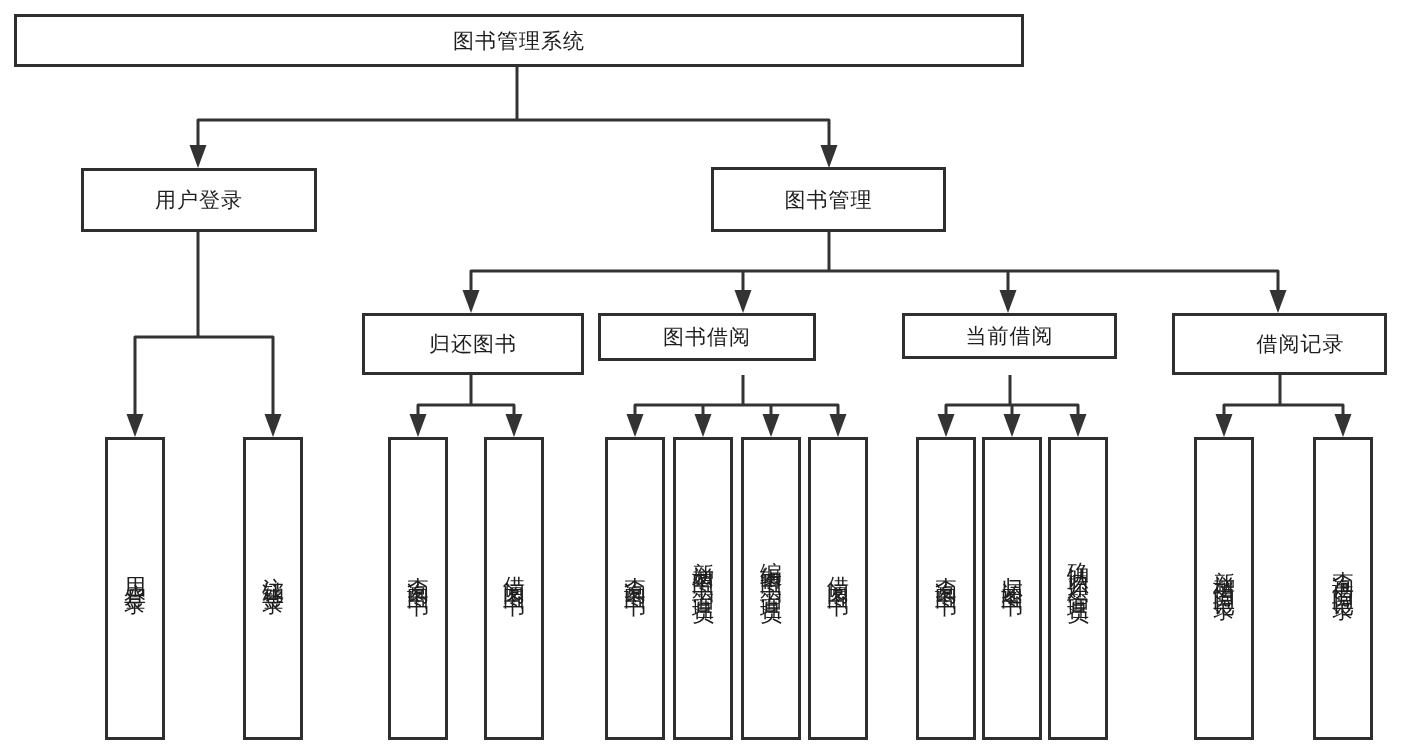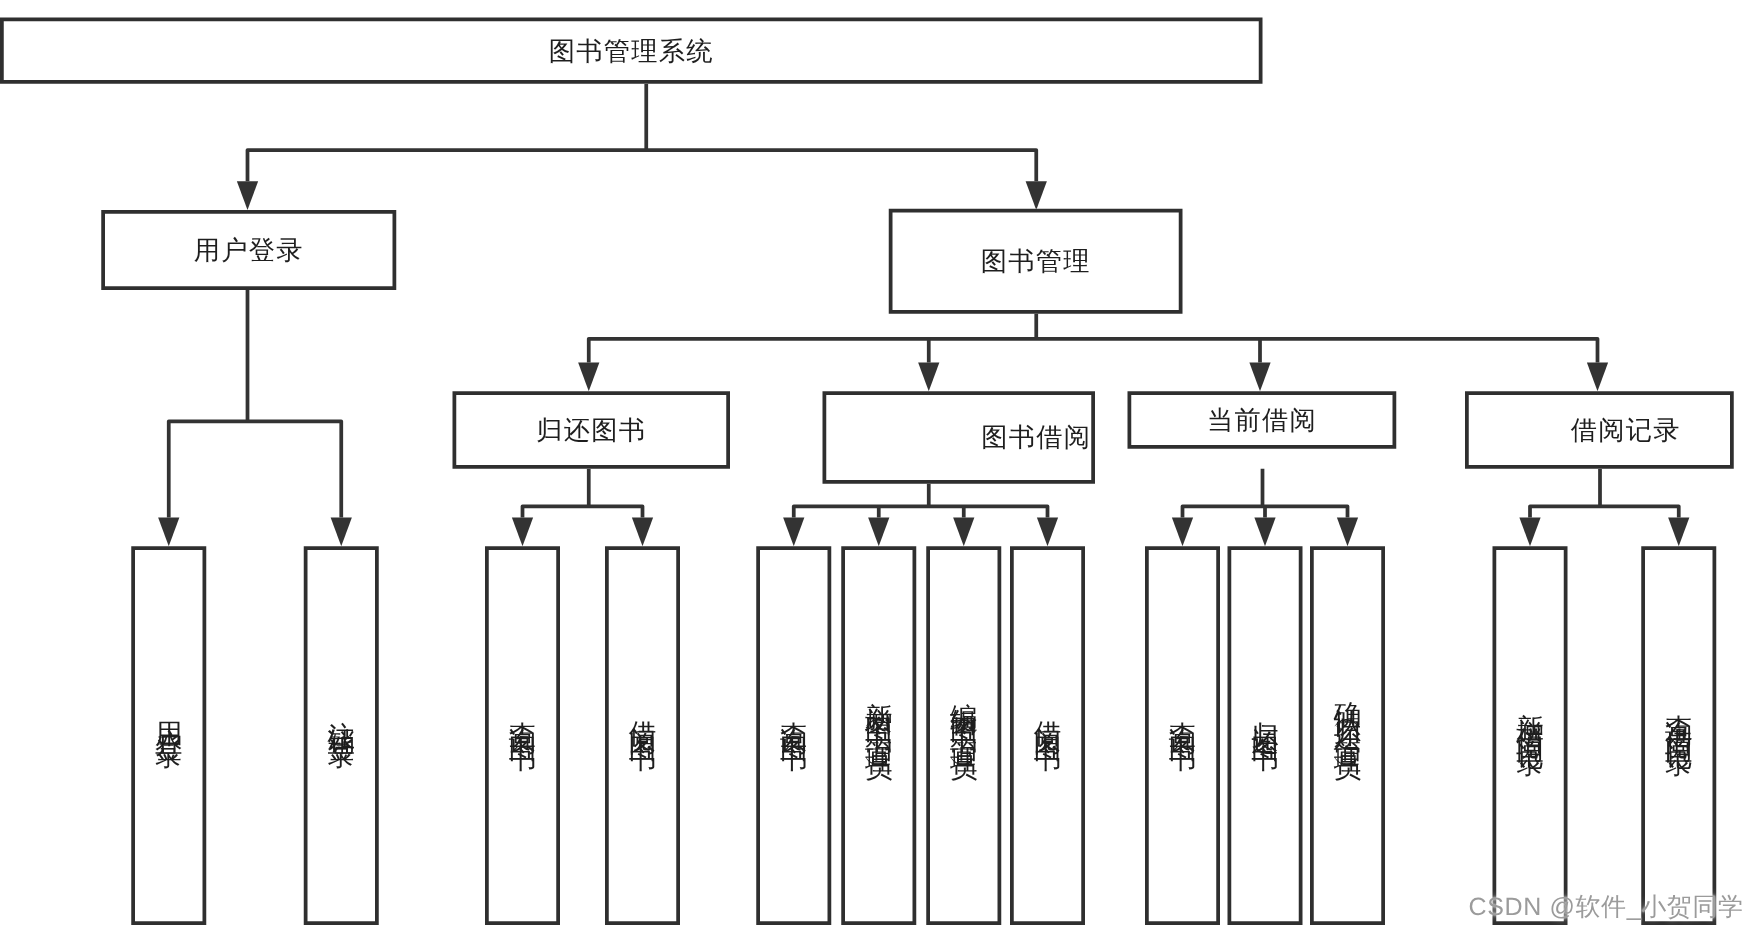--- a/index.html
+++ b/index.html
@@ -113,35 +113,35 @@
       <polygon points="762.5,414 779.5,414 771,437"></polygon>
       <polygon points="829.5,414 846.5,414 838,437"></polygon>
       <polygon points="937.5,414 954.5,414 946,437"></polygon>
       <polygon points="1003.5,414 1020.5,414 1012,437"></polygon>
       <polygon points="1069.5,414 1086.5,414 1078,437"></polygon>
       <polygon points="1215.5,414 1232.5,414 1224,437"></polygon>
       <polygon points="1334.5,414 1351.5,414 1343,437"></polygon>
     </g>
   </svg>
 
-  <div class="box hbox" style="left:0; top:14px; width:1010px; height:53px;">
+  <div class="box hbox" style="left:14px; top:14px; width:1010px; height:53px;">
     <span>图书管理系统</span>
   </div>
 
   <div class="box hbox" style="left:81px; top:168px; width:236px; height:64px;">
     <span>用户登录</span>
   </div>
-  <div class="box hbox" style="left:711px; top:167px; width:235px; height:84px;">
+  <div class="box hbox" style="left:711px; top:167px; width:235px; height:65px;">
     <span>图书管理</span>
   </div>
 
   <div class="box hbox" style="left:362px; top:313px; width:222px; height:62px;">
     <span>归还图书</span>
   </div>
-  <div class="box hbox" style="left:658px; top:313px; width:218px; height:74px;justify-content:flex-end;">
+  <div class="box hbox" style="left:598px; top:313px; width:218px; height:48px;">
     <span>图书借阅</span>
   </div>
   <div class="box hbox" style="left:902px; top:313px; width:215px; height:46px;">
     <span>当前借阅</span>
   </div>
   <div class="box hbox" style="left:1172px; top:313px; width:215px; height:62px;padding-left:42px;">
     <span>借阅记录</span>
   </div>
 
   <div class="box leaf" style="left:105px; top:437px; width:60px; height:303px;">
@@ -181,15 +181,14 @@
     <span class="vtext">确认归还（管理员）</span>
   </div>
 
   <div class="box leaf" style="left:1194px; top:437px; width:60px; height:303px;">
     <span class="vtext">新增借阅记录</span>
   </div>
   <div class="box leaf" style="left:1313px; top:437px; width:60px; height:303px;">
     <span class="vtext">查询借阅记录</span>
   </div>
 
-  <div class="watermark">CSDN @软件_小贺同学</div>
 
 </div>
 
 </body></html>

